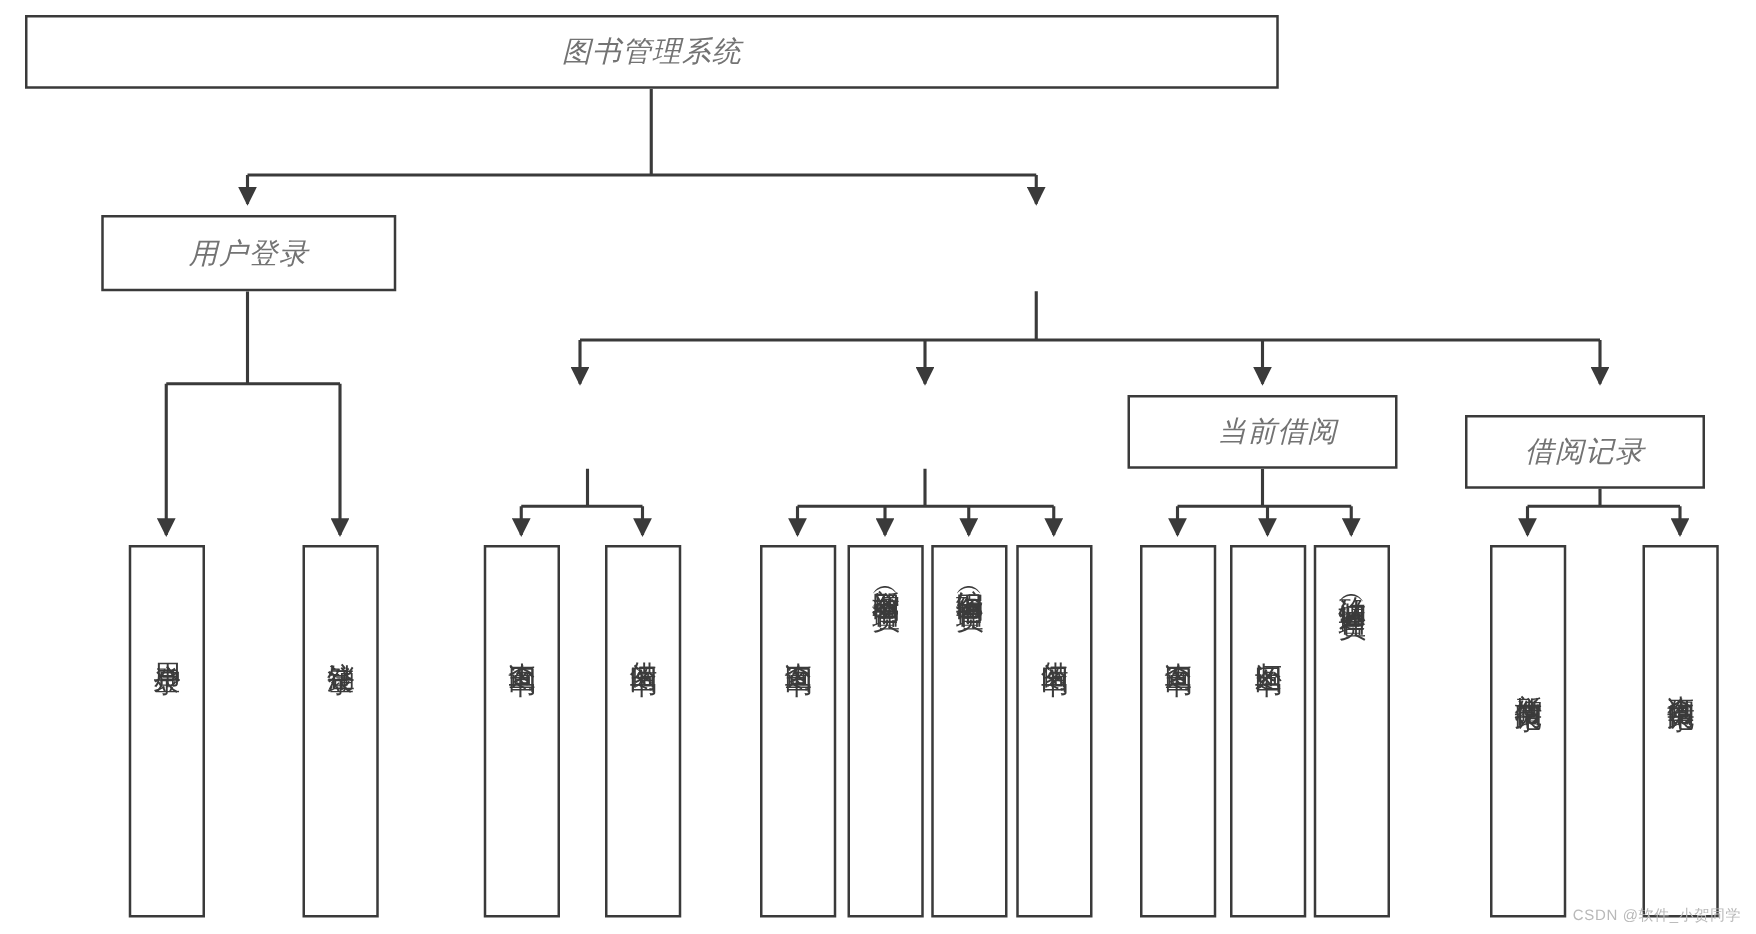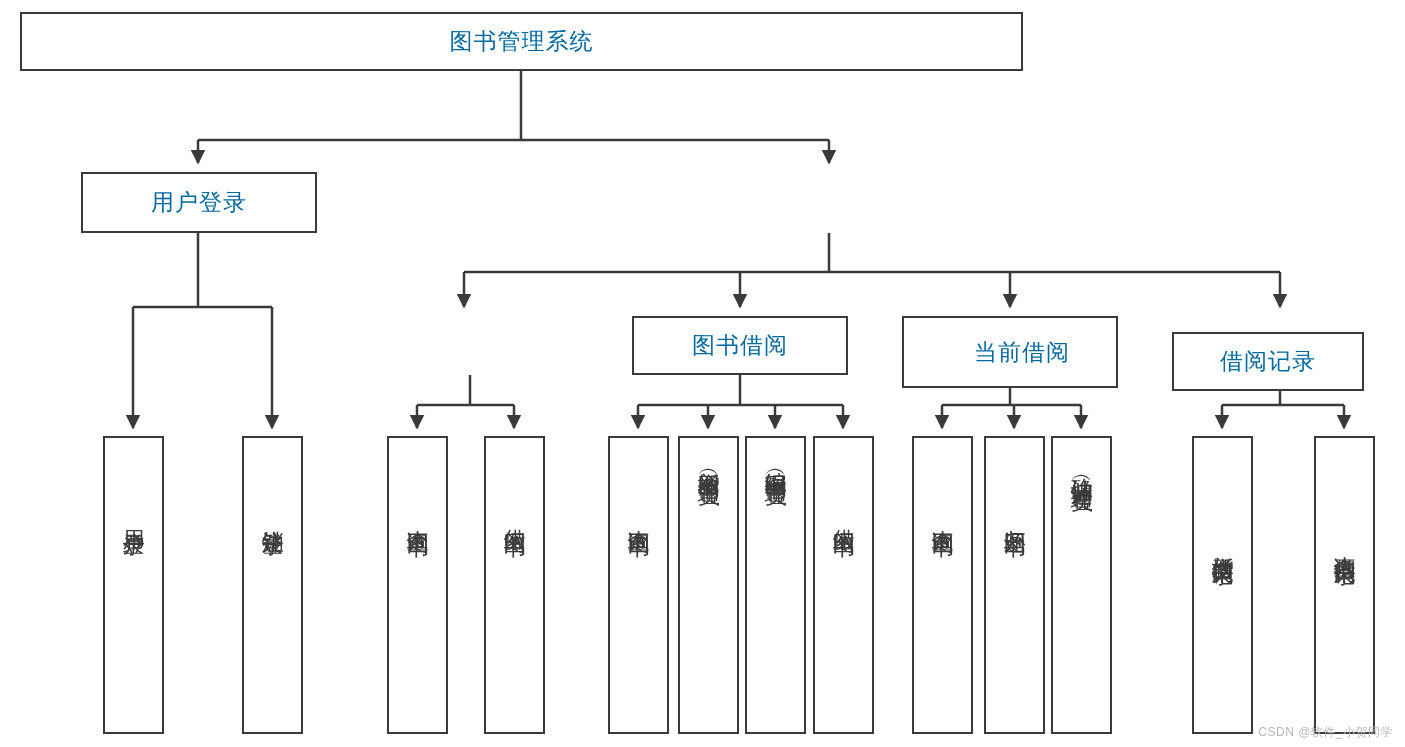--- a/index.html
+++ b/index.html
@@ -60,21 +60,22 @@
   .node.vertical.lowmid .vlabel {
     margin-top: 86px;
   }
   .node.vertical.high .vlabel {
     margin-top: 8px;
   }
   .node.vertical.top .vlabel {
     margin-top: 2px;
   }
   .node-title {
-    color: #0369a1;
+    color: #737373;
+    font-style: italic;
   }
   .watermark {
     position: absolute;
     right: 12px;
     bottom: 6px;
     font-size: 12px;
     color: #b9b9b9;
     letter-spacing: 0.5px;
     z-index: 3;
     white-space: nowrap;
@@ -141,25 +142,22 @@
   <div class="node horizontal" style="left:20px; top:12px; width:1003px; height:59px;">
     <span class="node-title">图书管理系统</span>
   </div>
 
   <div class="node horizontal" style="left:81px; top:172px; width:236px; height:61px;">
     <span class="node-title">用户登录</span>
   </div>
 
 
 
-  <div class="node horizontal" style="left:632px; top:316px; width:216px; height:59px;">
-    <span class="node-title">图书借阅</span>
-  </div>
-
-  <div class="node horizontal" style="left:902px; top:316px; width:216px; height:72px;padding-left:24px;">
+
+  <div class="node horizontal" style="left:902px; top:316px; width:216px; height:59px;padding-left:24px;">
     <span class="node-title">当前借阅</span>
   </div>
 
   <div class="node horizontal" style="left:1172px; top:332px; width:192px; height:59px;">
     <span class="node-title">借阅记录</span>
   </div>
 
   <div class="node vertical mid" style="left:103px; top:436px; width:61px; height:298px;">
     <span class="vlabel">用户登录</span>
   </div>

